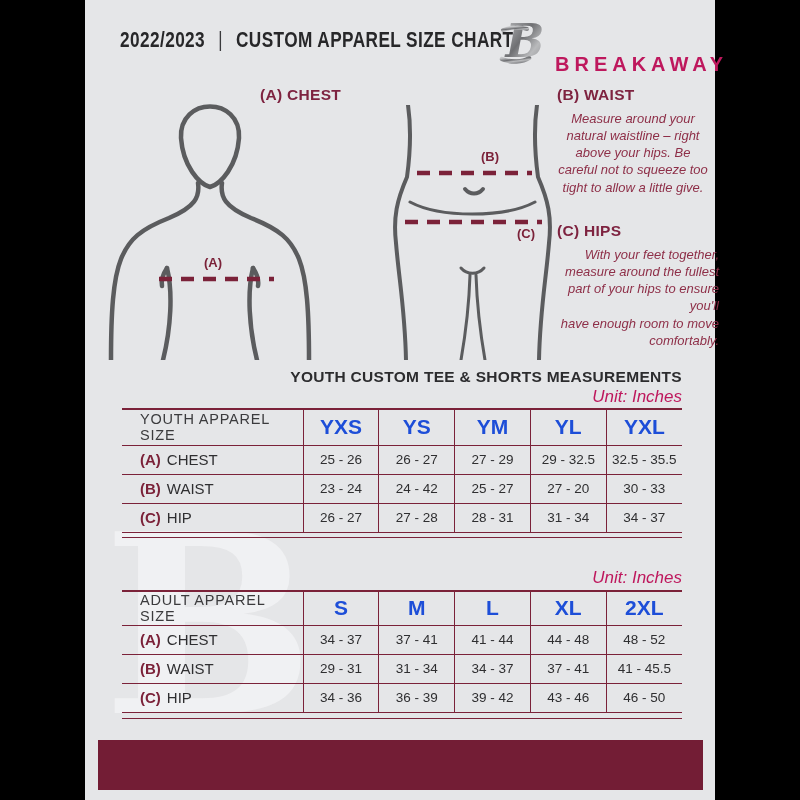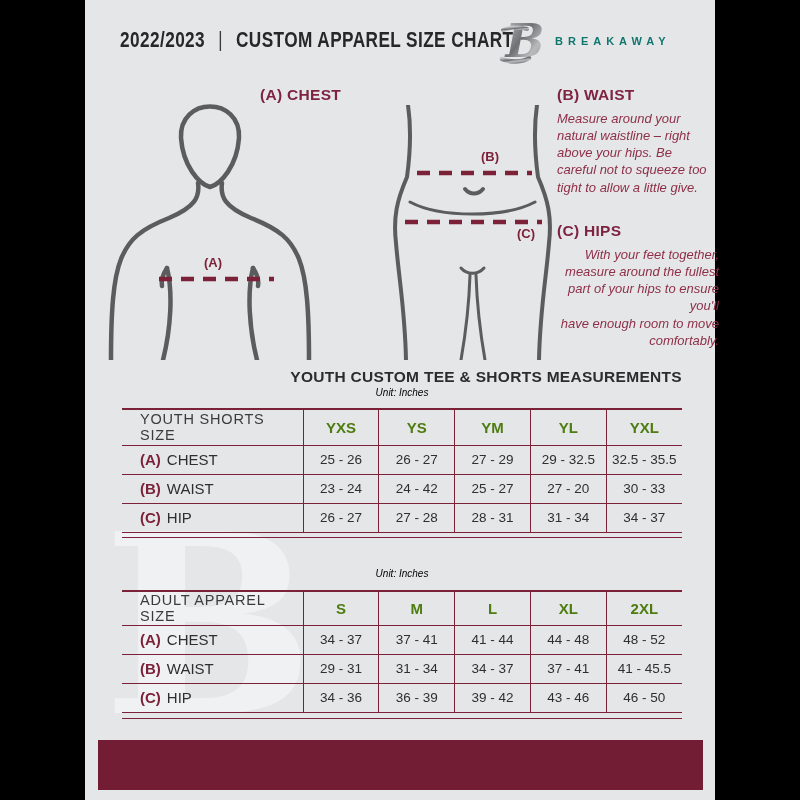--- a/index.html
+++ b/index.html
@@ -6,44 +6,44 @@
   #stage{position:relative;width:800px;height:800px;background:#000;overflow:hidden;
          font-family:"Liberation Sans",sans-serif;}
   #doc{position:absolute;left:85px;top:0;width:630px;height:800px;background:#e5e6e8;}
 
   
   .hdr-line{position:absolute;left:35px;top:27px;display:flex;align-items:center;
             font-weight:bold;font-size:21px;color:#272729;letter-spacing:.5px;
             transform:scale(.82,1.08);transform-origin:left center;white-space:nowrap;}
   .hdr-sep{margin:0 16px;font-weight:normal;color:#3a3a3c;font-size:20px;}
   .logo-wrap{position:absolute;left:414px;top:16px;width:48px;height:52px;}
-  .brand{position:absolute;left:470px;top:35px;font-weight:bold;font-size:11px;
-         letter-spacing:5px;color:#0f766e;}
+  .brand{position:absolute;left:470px;top:53px;font-weight:bold;font-size:20px;
+         letter-spacing:5px;color:#be185d;}
 
   
   .guide-h{position:absolute;font-weight:bold;font-size:15.5px;color:#7e2340;letter-spacing:.3px;}
   .guide-b{position:absolute;font-style:italic;font-size:13px;line-height:1.32;
            color:#8e2f48;white-space:pre-line;}
   .marker{position:absolute;font-weight:bold;font-size:13px;color:#7b2239;}
 
   .fig{position:absolute;}
 
   
   .sec-title{position:absolute;left:37px;width:560px;text-align:center;font-weight:bold;
              font-size:15.5px;color:#2c2c2e;letter-spacing:.3px;}
-  .sec-unit{position:absolute;left:37px;width:560px;text-align:center;font-style:italic;
-            font-size:10px;color:#000000;}
+  .sec-unit{position:absolute;left:37px;width:560px;text-align:right;font-style:italic;
+            font-size:17px;color:#be185d;}
 
   
   .size-table{position:absolute;width:560px;border-collapse:collapse;table-layout:fixed;
               border-top:2px solid #7b2239;}
   .size-table th,.size-table td{border-left:1.5px solid #7b2239;border-bottom:1.5px solid #7b2239;
               text-align:center;vertical-align:middle;padding:0;font-size:13.5px;color:#2f2f31;}
   .size-table tr > :first-child{border-left:none;}
-  .size-table th{font-weight:bold;font-size:15px;color:#4d7c0f;}
+  .size-table th{font-weight:bold;font-size:21px;color:#1d4ed8;}
   .size-table th.label-head{font-weight:normal;text-align:left;padding-left:18px;
               font-size:14.5px;letter-spacing:.8px;color:#3b3b3d;}
   .size-table td.label-cell{text-align:left;padding-left:18px;font-size:15px;color:#2f2f31;}
   .prefix{font-weight:bold;color:#7b2239;margin-right:6px;}
   .col-label{width:181px;}
   .table-underline{position:absolute;width:560px;height:0;border-top:1.5px solid #7b2239;}
 
   
   .watermark{position:absolute;left:18px;top:528px;font-family:"DejaVu Serif",serif;
              font-weight:bold;font-size:250px;line-height:.78;color:rgba(250,250,252,.55);
@@ -106,21 +106,21 @@
       </g>
       <line x1="32" y1="68" x2="147" y2="68" stroke="#7b2239" stroke-width="4.5" stroke-dasharray="13 9"></line>
       <line x1="20" y1="117" x2="157" y2="117" stroke="#7b2239" stroke-width="4.5" stroke-dasharray="13 9"></line>
     </svg>
     <div class="marker" style="left:396px;top:149px;">(B)</div>
     <div class="marker" style="left:432px;top:226px;">(C)</div>
 
     <div class="guide-h" style="left:175px;top:86px;">(A) CHEST</div>
 
     <div class="guide-h" style="left:472px;top:86px;">(B) WAIST</div>
-    <div class="guide-b" style="left:472px;top:110px;width:152px;">Measure around your natural waistline – right above your hips. Be careful not to squeeze too tight to allow a little give.</div>
+    <div class="guide-b" style="left:472px;top:110px;width:152px;text-align:center;">Measure around your natural waistline – right above your hips. Be careful not to squeeze too tight to allow a little give.</div>
 
     <div class="guide-h" style="left:472px;top:222px;">(C) HIPS</div>
     <div class="guide-b" style="left:472px;top:246px;width:162px;text-align:right;">With your feet together, measure around the fullest part of your hips to ensure you'll
 have enough room to move comfortably.</div>
 
     <div class="watermark">B</div>
 
     <div class="sec-title" style="top:368px;text-align:right;">YOUTH CUSTOM TEE &amp; SHORTS MEASUREMENTS</div>
     <div class="sec-unit" style="top:387px;">Unit: Inches</div>
 
@@ -128,21 +128,21 @@
       <colgroup>
           <col class="col-label">
           <col>
           <col>
           <col>
           <col>
           <col>
         </colgroup>
       <thead>
         <tr style="height:36px;">
-          <th class="label-head">YOUTH SHORTS SIZE</th>
+          <th class="label-head">YOUTH APPAREL SIZE</th>
           <th>YXS</th>
           <th>YS</th>
           <th>YM</th>
           <th>YL</th>
           <th>YXL</th>
         </tr>
       </thead>
       <tbody>
         <tr style="height:29px;">
           <td class="label-cell"><span class="prefix">(A)</span><span>CHEST</span></td>

